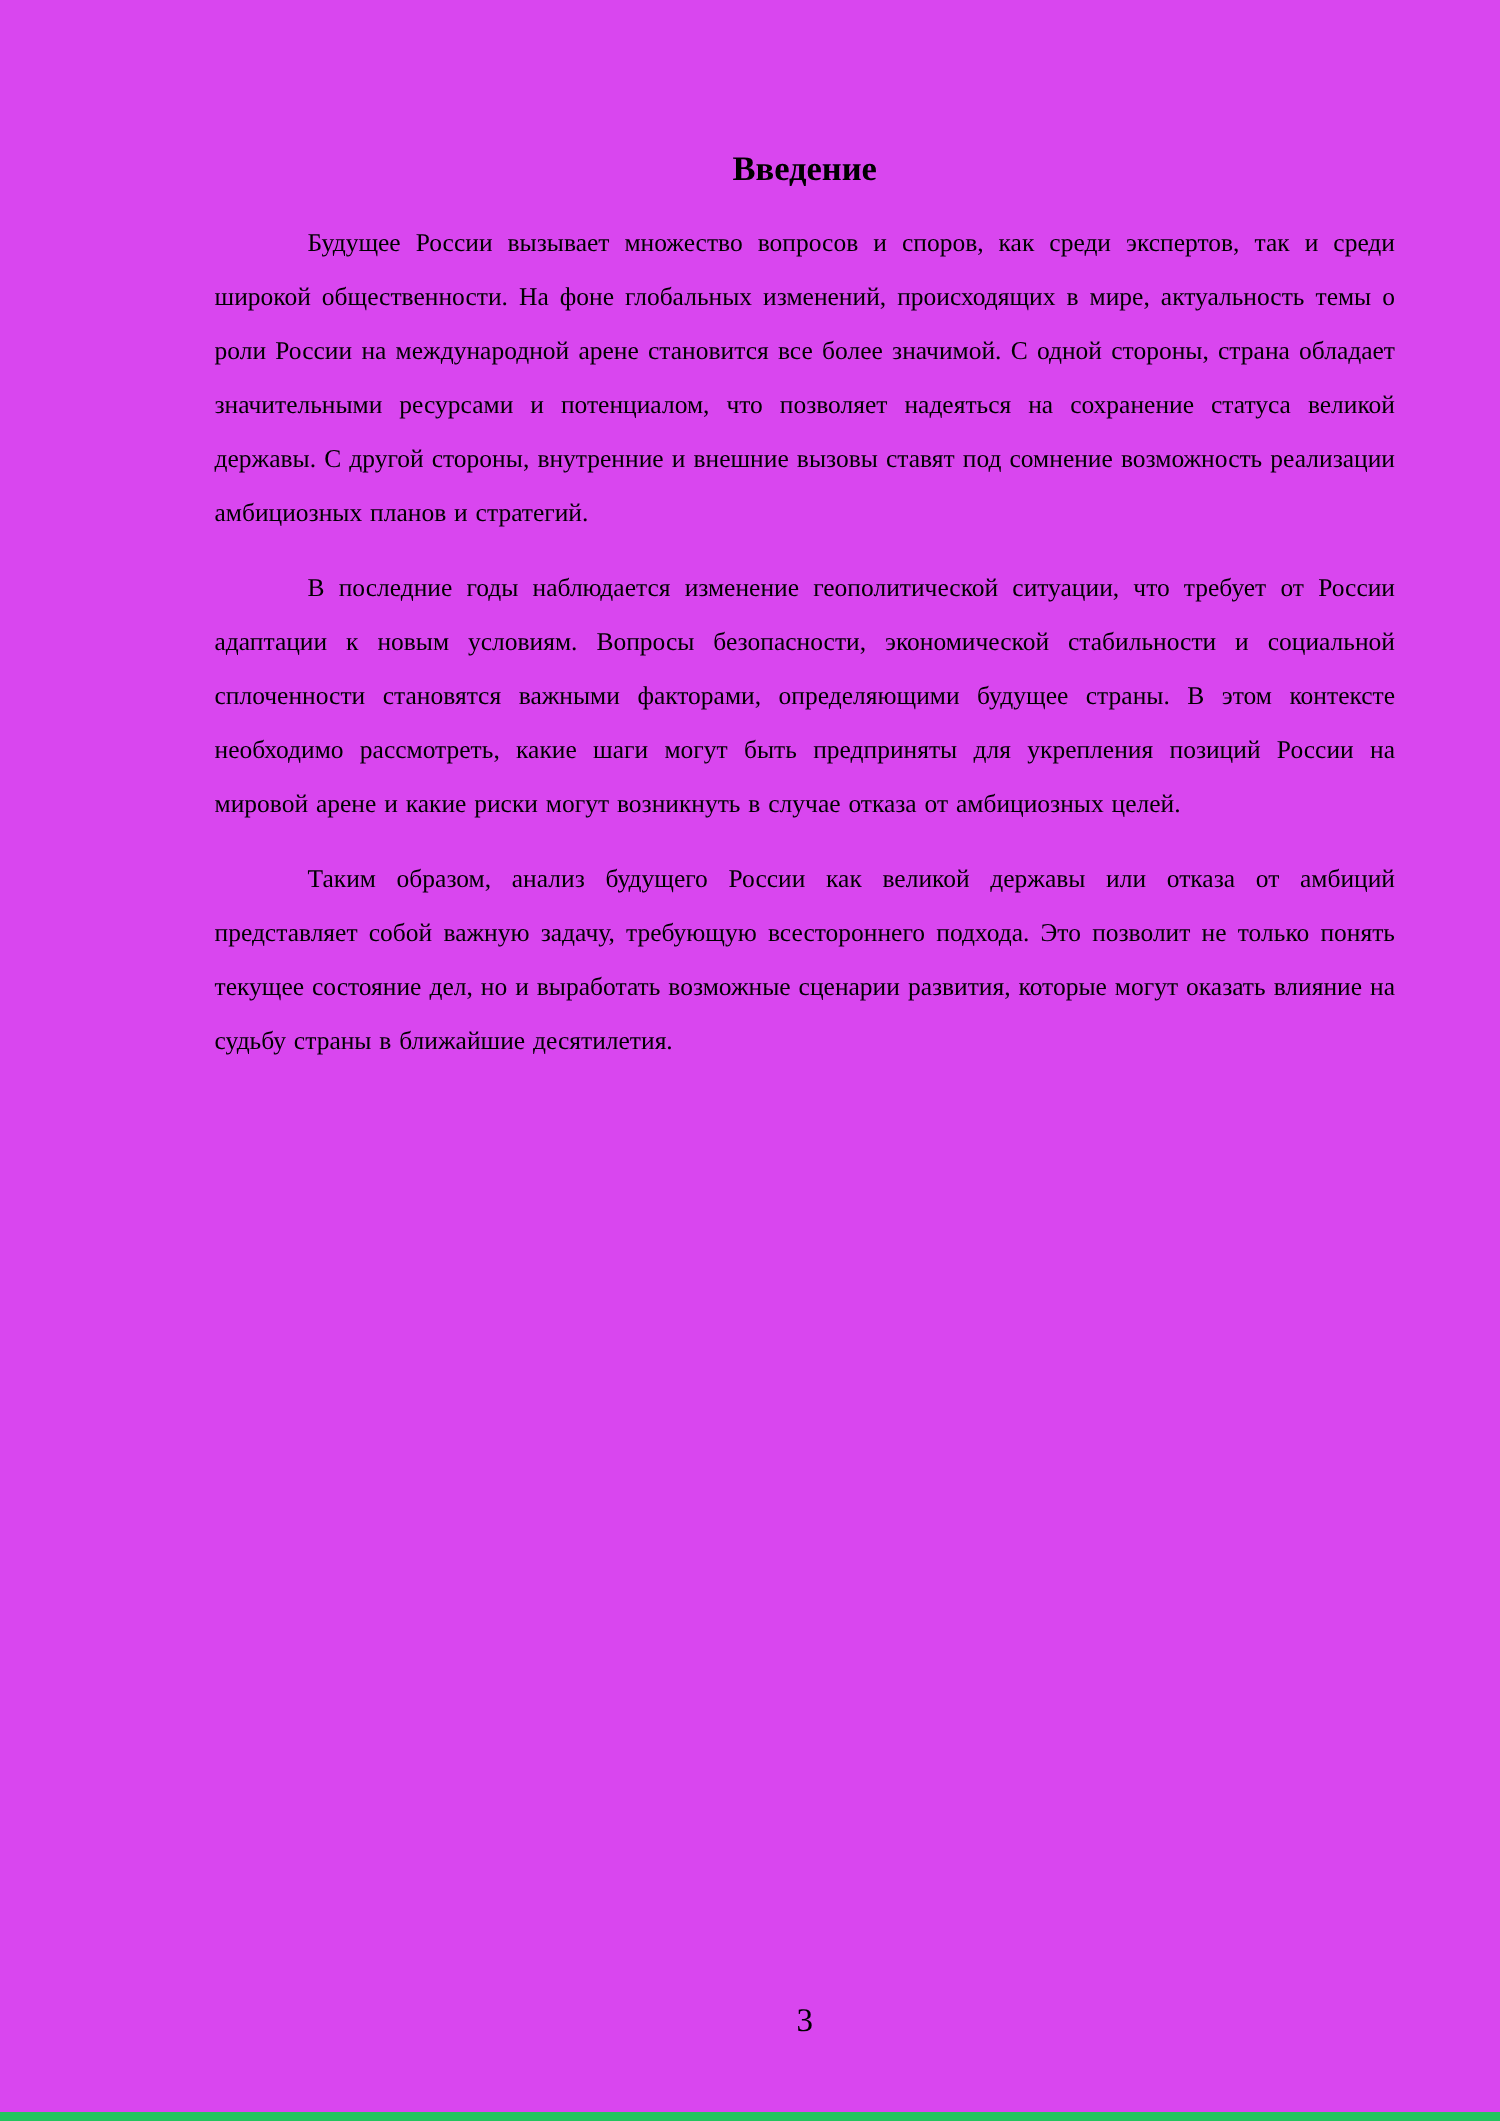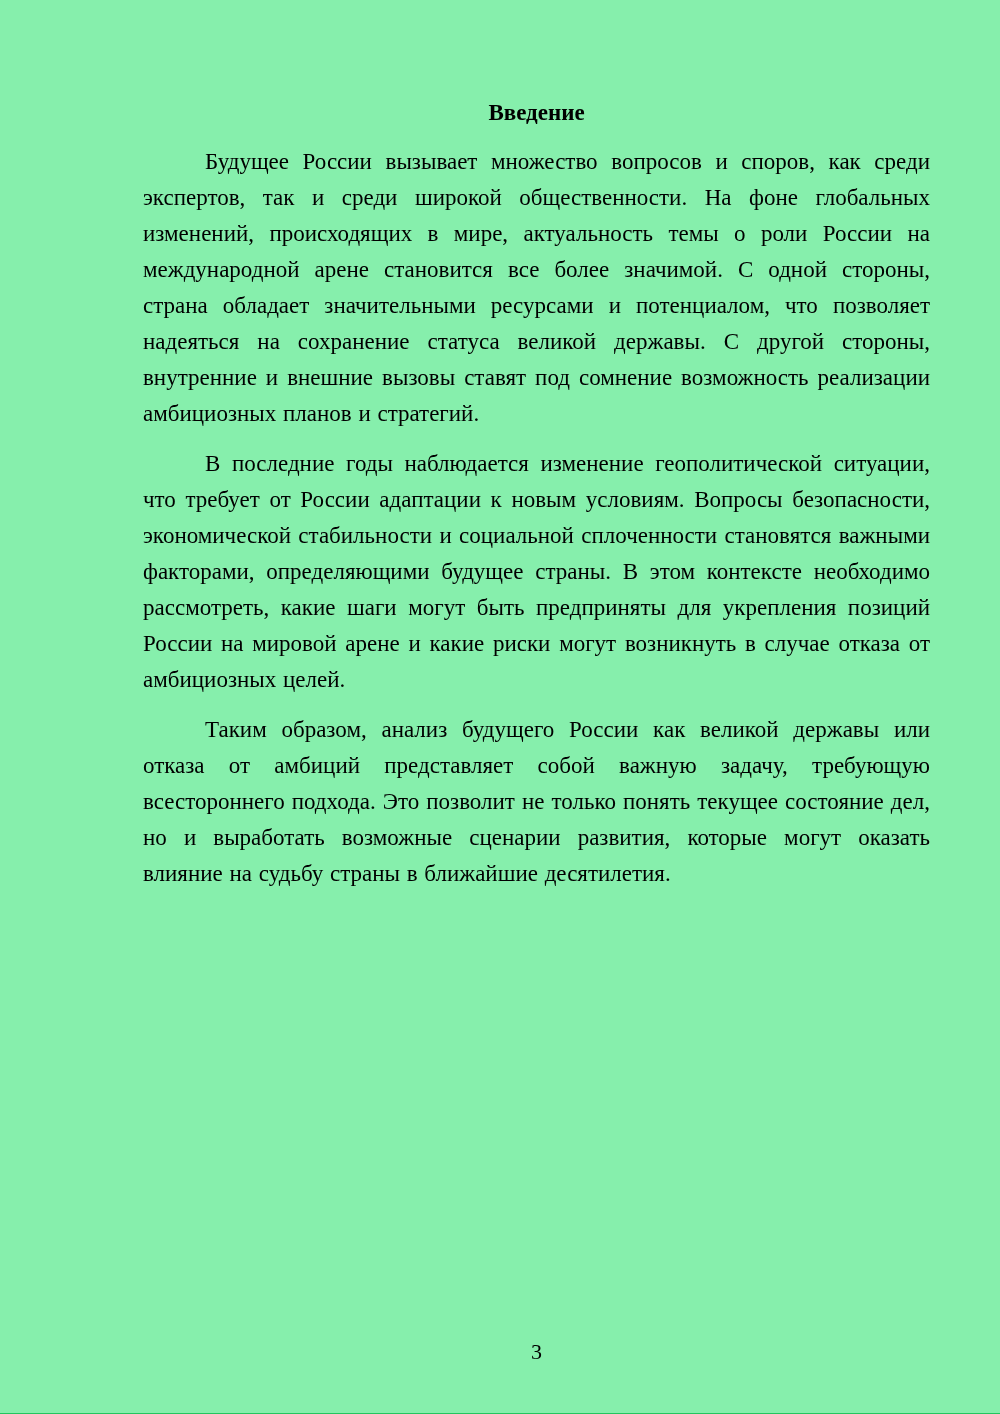--- a/index.html
+++ b/index.html
@@ -4,38 +4,38 @@
 <style>
   html, body {
     margin: 0;
     padding: 0;
     background: #ffffff;
   }
   .document-page {
     position: relative;
     width: 1000px;
     height: 1414px;
-    background: #86efac;
+    background: #d946ef;
     box-sizing: border-box;
     padding: 95px 70px 0 143px; 
     font-family: "Liberation Serif", "DejaVu Serif", serif;
     color: #000000;
-    border-bottom: 1px solid #22c55e;
+    border-bottom: 6px solid #22c55e;
     overflow: hidden;
   }
   .doc-title {
     margin: 0 0 13px 0;
     font-size: 23px;
     line-height: 36px;
     font-weight: bold;
     text-align: center;
   }
   .doc-paragraph {
     margin: 12px 0 14px 0;
-    font-size: 23px;
+    font-size: 17px;
     line-height: 36px;
     text-align: justify;
     text-indent: 62px;
     word-spacing: 1px;
   }
   .page-number {
     position: absolute;
     bottom: 48px;
     left: 143px;
     right: 70px;

